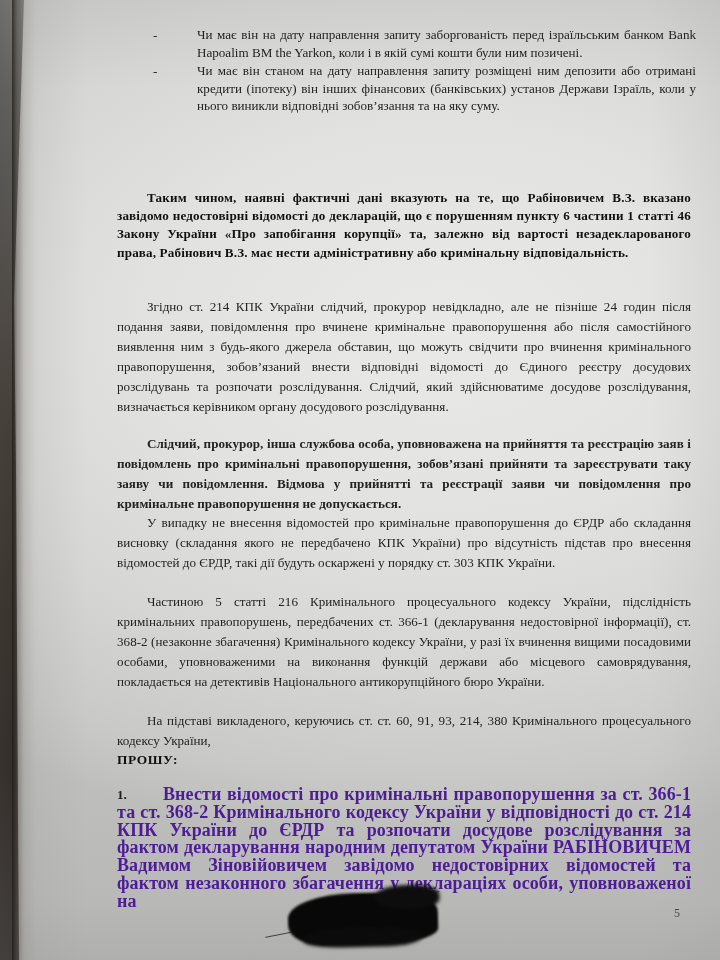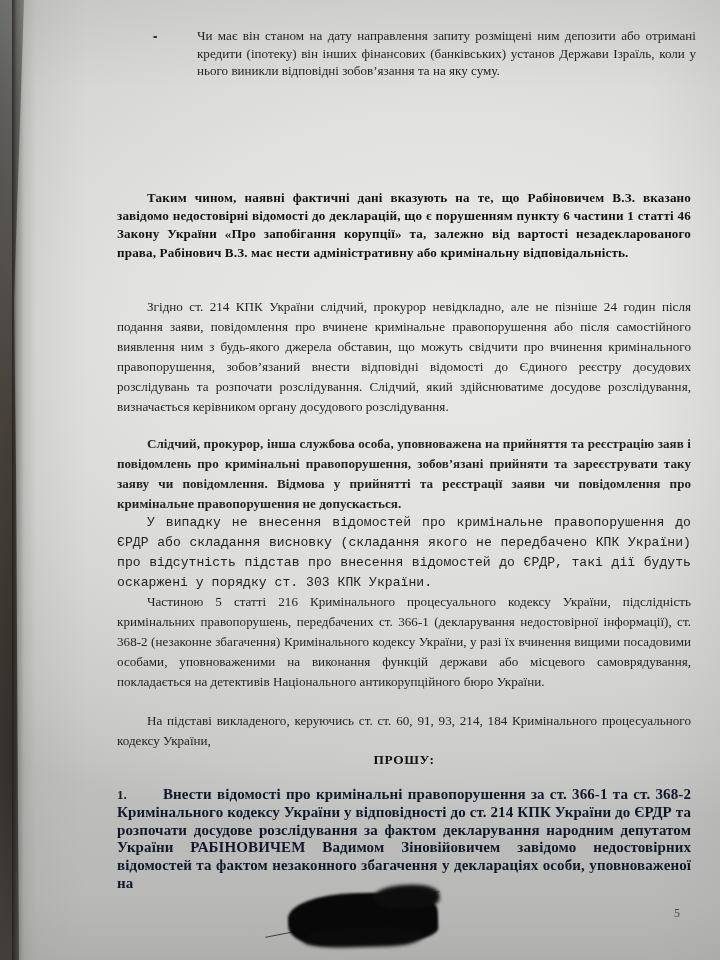--- a/index.html
+++ b/index.html
@@ -117,44 +117,43 @@
   }
   .bullet-dash {
     position: absolute;
     left: 3px; top: 0;
     font-size: 13.1px;
     line-height: 17.6px;
     color: #2a2a2a;
   }
 
   .centered {
-    text-align: center;
     font-weight: bold;
     font-size: 13.4px;
     letter-spacing: 0.6px;
     color: #121212;
   }
 
   
   .numitem { position: relative; }
   .numitem .num {
     position: absolute;
     left: 0; top: 0;
     font-weight: bold;
     font-size: 13.1px;
     line-height: 17.8px;
   }
   .numitem .numbody {
     font-weight: bold;
-    font-size: 15px;
+    font-size: 18px;
     line-height: 17.8px;
     text-align: justify;
     text-indent: 46px;
     letter-spacing: 0.1px;
-    color: #0f172a;
+    color: #4c1d95;
   }
 
   
   .pageno {
     position: absolute;
     z-index: 7;
     left: 664px; top: 906px;
     width: 26px;
     text-align: center;
     font-size: 12px;
@@ -219,38 +218,39 @@
   <div class="dark-left"></div>
   <div class="sheet"></div>
   <div class="shade"></div>
   <div class="curl"></div>
 
   <div class="doc">
 
     <div class="bullets">
       <div class="bullet-row">
         <span class="bullet-dash">-</span>
+        <span>Чи має він на дату направлення запиту заборгованість перед ізраїльським банком Bank Hapoalim BM the Yarkon, коли і в якій сумі кошти були ним позичені.</span>
       </div>
       <div class="bullet-row">
         <span class="bullet-dash">-</span>
         <span>Чи має він станом на дату направлення запиту розміщені ним депозити або отримані кредити (іпотеку) він інших фінансових (банківських) установ Держави Ізраїль, коли у нього виникли відповідні зобов’язання та на яку суму.</span>
       </div>
     </div>
 
     <div class="block bodytext ind bold" style="left:117px; top:179px; width:574px; line-height:18.2px;">Таким чином, наявні фактичні дані вказують на те, що Рабіновичем В.З. вказано завідомо недостовірні відомості до декларацій, що є порушенням пункту 6 частини 1 статті 46 Закону України «Про запобігання корупції» та, залежно від вартості незадекларованого права, Рабінович В.З. має нести адміністративну або кримінальну відповідальність.</div>
 
     <div class="block bodytext ind" style="left:117px; top:297px; width:574px;">Згідно ст. 214 КПК України слідчий, прокурор невідкладно, але не пізніше 24 годин після подання заяви, повідомлення про вчинене кримінальне правопорушення або після самостійного виявлення ним з будь-якого джерела обставин, що можуть свідчити про вчинення кримінального правопорушення, зобов’язаний внести відповідні відомості до Єдиного реєстру досудових розслідувань та розпочати розслідування. Слідчий, який здійснюватиме досудове розслідування, визначається керівником органу досудового розслідування.</div>
 
     <div class="block bodytext ind" style="left:117px; top:434px; width:574px;font-weight:bold;">Слідчий, прокурор, інша службова особа, уповноважена на прийняття та реєстрацію заяв і повідомлень про кримінальні правопорушення, зобов’язані прийняти та зареєструвати таку заяву чи повідомлення. Відмова у прийнятті та реєстрації заяви чи повідомлення про кримінальне правопорушення не допускається.</div>
 
-    <div class="block bodytext ind" style="left:117px; top:513px; width:574px;font-family:Liberation Mono, monospace;">У випадку не внесення відомостей про кримінальне правопорушення до ЄРДР або складання висновку (складання якого не передбачено КПК України) про відсутність підстав про внесення відомостей до ЄРДР, такі дії будуть оскаржені у порядку ст. 303 КПК України.</div>
+    <div class="block bodytext ind" style="left:117px; top:513px; width:574px;">У випадку не внесення відомостей про кримінальне правопорушення до ЄРДР або складання висновку (складання якого не передбачено КПК України) про відсутність підстав про внесення відомостей до ЄРДР, такі дії будуть оскаржені у порядку ст. 303 КПК України.</div>
 
     <div class="block bodytext ind" style="left:117px; top:592px; width:574px;">Частиною 5 статті 216 Кримінального процесуального кодексу України, підслідність кримінальних правопорушень, передбачених ст. 366-1 (декларування недостовірної інформації), ст. 368-2 (незаконне збагачення) Кримінального кодексу України, у разі їх вчинення вищими посадовими особами, уповноваженими на виконання функцій держави або місцевого самоврядування, покладається на детективів Національного антикорупційного бюро України.</div>
 
-    <div class="block bodytext ind" style="left:117px; top:711px; width:574px;">На підставі викладеного, керуючись ст. ст. 60, 91, 93, 214, 184 Кримінального процесуального кодексу України,</div>
+    <div class="block bodytext ind" style="left:117px; top:711px; width:574px;">На підставі викладеного, керуючись ст. ст. 60, 91, 93, 214, 380 Кримінального процесуального кодексу України,</div>
 
     <div class="block centered" style="left:117px; top:752px; width:574px;">ПРОШУ:</div>
 
     <div class="block numitem" style="left:117px; top:786px; width:574px;">
       <span class="num">1.</span>
       <div class="numbody">Внести відомості про кримінальні правопорушення за ст. 366-1 та ст. 368-2 Кримінального кодексу України у відповідності до ст. 214 КПК України до ЄРДР та розпочати досудове розслідування за фактом декларування народним депутатом України РАБІНОВИЧЕМ Вадимом Зіновійовичем завідомо недостовірних відомостей та фактом незаконного збагачення у деклараціях особи, уповноваженої на</div>
     </div>
 
   </div>
 

